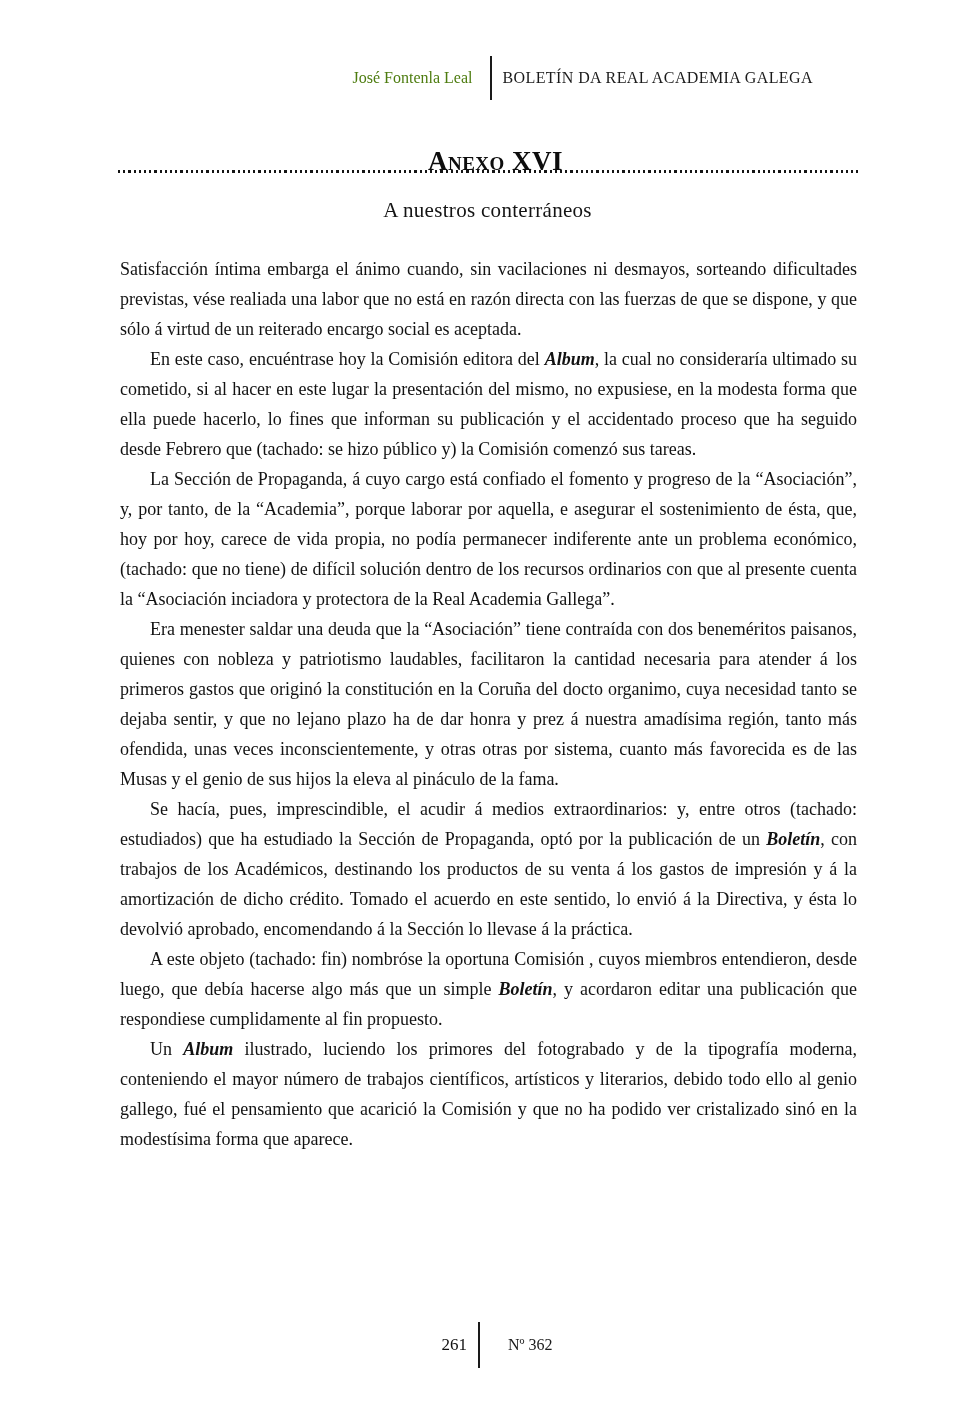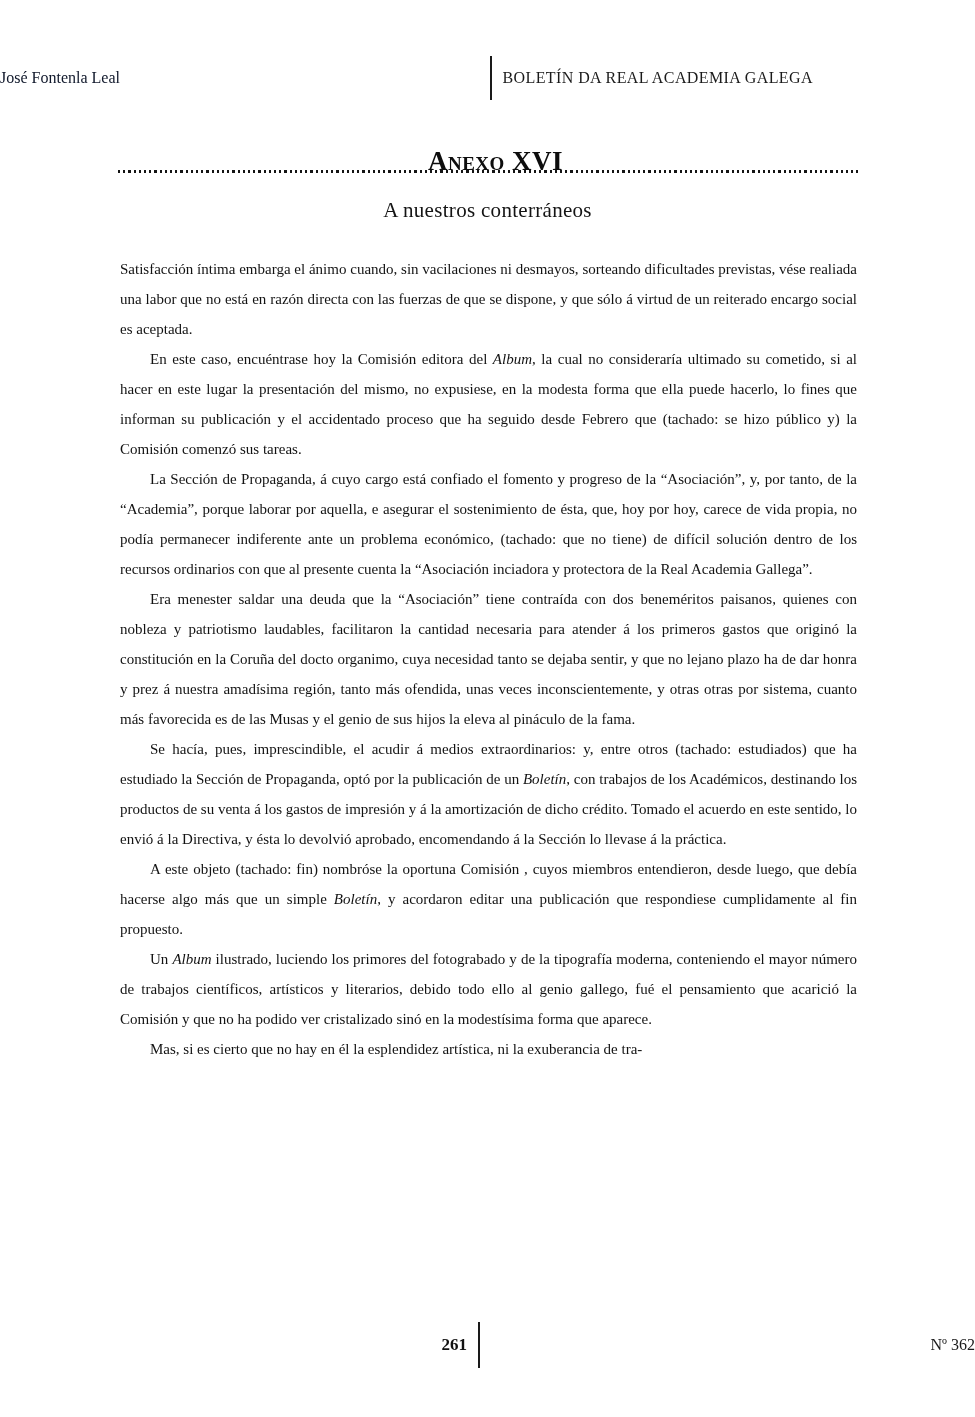--- a/index.html
+++ b/index.html
@@ -14,21 +14,21 @@
     background: #ffffff;
     color: #121212;
     overflow: hidden;
   }
 
   
   .running-header {
     position: absolute; top: 56px; left: 0; width: 100%; height: 44px;
     display: flex; align-items: center;
   }
-  .header-left  { flex: 1; padding-right: 17px; font-size: 16px; color: #0f172a; }
+  .header-left  { flex: 1; text-align: right; padding-right: 17px; font-size: 16px; color: #4d7c0f; }
   .vdiv         { width: 2px; align-self: stretch; background: #1a1a1a; }
   .header-right { flex: 1; text-align: left;  padding-left: 11px; font-size: 16px; letter-spacing: 0.4px; color: #1a1a1a; }
 
   
   .title {
     position: absolute; top: 138px; left: 0; width: 100%;
     margin: 8px; text-align: center;
     font-size: 27px; font-weight: 700; letter-spacing: 0.5px;
     color: #0d0d0d;
   }
@@ -45,34 +45,34 @@
     position: absolute; top: 198px; left: 0; width: 100%;
     margin: 0; text-align: center;
     font-size: 21px; font-weight: 400; letter-spacing: 0.3px;
     color: #141414;
   }
 
   
   .body-text {
     position: absolute; top: 254px; left: 120px; width: 737px;
     text-align: justify;
-    font-size: 15px; line-height: 30px;
+    font-size: 18px; line-height: 30px;
     color: #121212;
   }
   .body-text p { margin: 0; }
   .body-text p.indent { text-indent: 30px; }
-  .body-text em { font-style: italic; }
+  .body-text em { font-style: italic; font-weight: bold; }
 
   
   .running-footer {
     position: absolute; top: 1322px; left: 0; width: 100%; height: 46px;
     display: flex; align-items: center;
   }
-  .footer-left  { flex: 1; text-align: right; padding-right: 11px; font-size: 17px; font-weight: 700; color: #111; }
-  .footer-right { flex: 1; text-align: right;  padding-left: 28px; font-size: 16px; color: #1a1a1a; }
+  .footer-left  { flex: 1; text-align: right; padding-right: 11px; font-size: 17px; font-weight: 400; color: #111; }
+  .footer-right { flex: 1; text-align: left;  padding-left: 28px; font-size: 16px; color: #1a1a1a; }
 </style>
 </head>
 <body>
 
 <div class="page">
 
   <header class="running-header">
     <div class="header-left">José Fontenla Leal</div>
     <div class="vdiv"></div>
     <div class="header-right">BOLETÍN DA REAL ACADEMIA GALEGA</div>
@@ -85,21 +85,20 @@
   <h2 class="subtitle">A nuestros conterráneos</h2>
 
   <main class="body-text" id="body-container">
       <p class=""><span>Satisfacción íntima embarga el ánimo cuando, sin vacilaciones ni desmayos, sorteando dificultades previstas, vése realiada una labor que no está en razón directa con las fuerzas de que se dispone, y que sólo á virtud de un reiterado encargo social es aceptada.</span></p>
       <p class="indent"><span>En este caso, encuéntrase hoy la Comisión editora del </span><em>Album</em><span>, la cual no consideraría ultimado su cometido, si al hacer en este lugar la presentación del mismo, no expusiese, en la modesta forma que ella puede hacerlo, lo fines que informan su publicación y el accidentado proceso que ha seguido desde Febrero que (tachado: se hizo público y) la Comisión comenzó sus tareas.</span></p>
       <p class="indent"><span>La Sección de Propaganda, á cuyo cargo está confiado el fomento y progreso de la “Asociación”, y, por tanto, de la “Academia”, porque laborar por aquella, e asegurar el sostenimiento de ésta, que, hoy por hoy, carece de vida propia, no podía permanecer indiferente ante un problema económico, (tachado: que no tiene) de difícil solución dentro de los recursos ordinarios con que al presente cuenta la “Asociación inciadora y protectora de la Real Academia Gallega”.</span></p>
       <p class="indent"><span>Era menester saldar una deuda que la “Asociación” tiene contraída con dos beneméritos paisanos, quienes con nobleza y patriotismo laudables, facilitaron la cantidad necesaria para atender á los primeros gastos que originó la constitución en la Coruña del docto organimo, cuya necesidad tanto se dejaba sentir, y que no lejano plazo ha de dar honra y prez á nuestra amadísima región, tanto más ofendida, unas veces inconscientemente, y otras otras por sistema, cuanto más favorecida es de las Musas y el genio de sus hijos la eleva al pináculo de la fama.</span></p>
       <p class="indent"><span>Se hacía, pues, imprescindible, el acudir á medios extraordinarios: y, entre otros (tachado: estudiados) que ha estudiado la Sección de Propaganda, optó por la publicación de un </span><em>Boletín</em><span>, con trabajos de los Académicos, destinando los productos de su venta á los gastos de impresión y á la amortización de dicho crédito. Tomado el acuerdo en este sentido, lo envió á la Directiva, y ésta lo devolvió aprobado, encomendando á la Sección lo llevase á la práctica.</span></p>
       <p class="indent"><span>A este objeto (tachado: fin) nombróse la oportuna Comisión , cuyos miembros entendieron, desde luego, que debía hacerse algo más que un simple </span><em>Boletín</em><span>, y acordaron editar una publicación que respondiese cumplidamente al fin propuesto.</span></p>
       <p class="indent"><span>Un </span><em>Album</em><span> ilustrado, luciendo los primores del fotograbado y de la tipografía moderna, conteniendo el mayor número de trabajos científicos, artísticos y literarios, debido todo ello al genio gallego, fué el pensamiento que acarició la Comisión y que no ha podido ver cristalizado sinó en la modestísima forma que aparece.</span></p>
-      <p class="indent"><span>Mas, si es cierto que no hay en él la esplendidez artística, ni la exuberancia de tra-</span></p>
     </main>
 
   <footer class="running-footer">
     <div class="footer-left">261</div>
     <div class="vdiv"></div>
     <div class="footer-right">Nº 362</div>
   </footer>
 
 </div>
 

